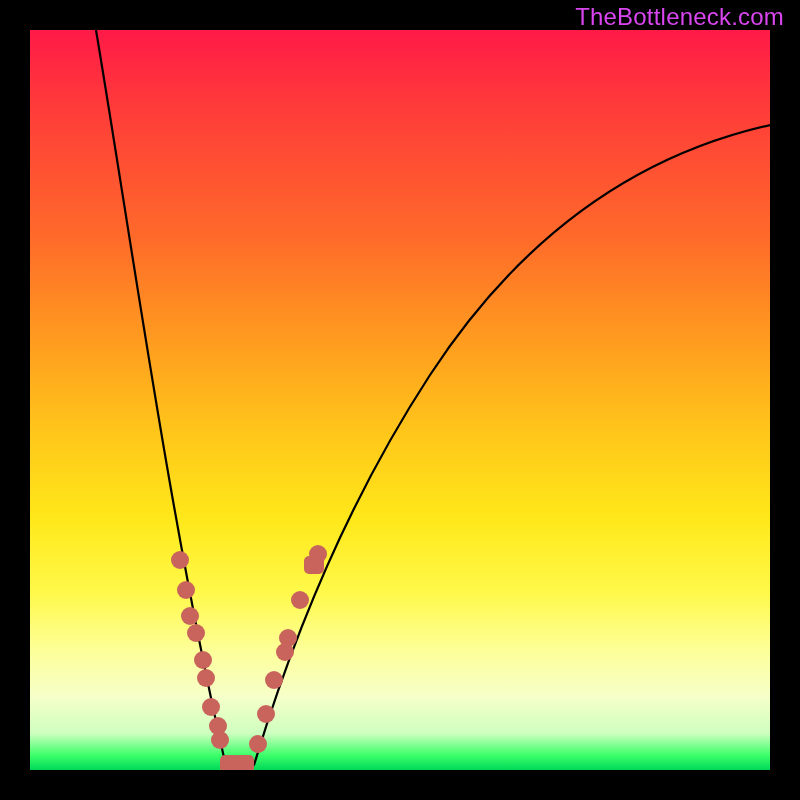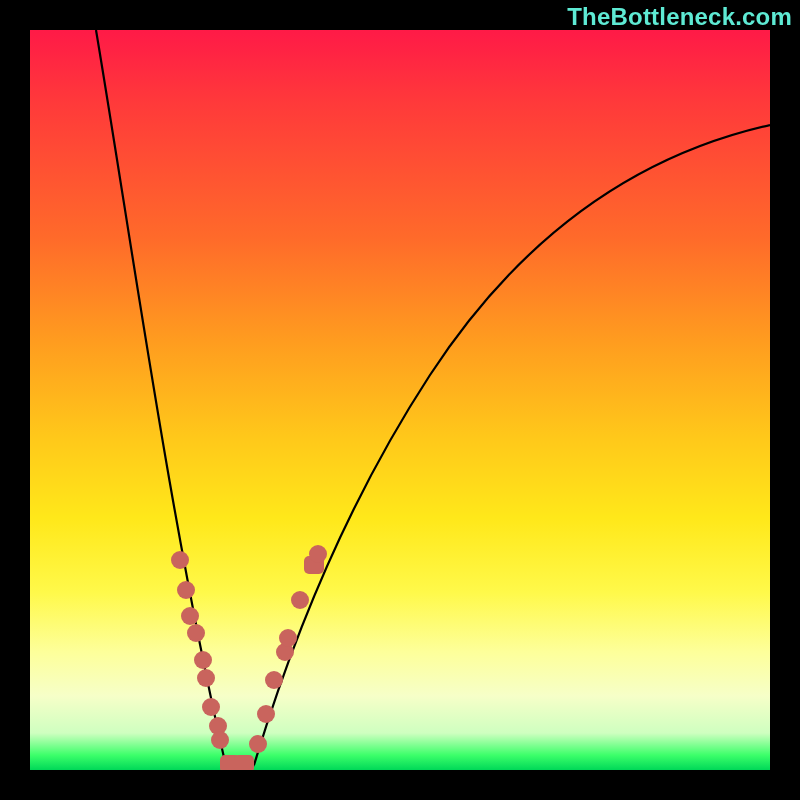--- a/index.html
+++ b/index.html
@@ -60,25 +60,25 @@
     width: 20px;
     height: 18px;
     margin-left: -10px;
     margin-top: -9px;
     border-radius: 5px;
     background: #c9645d;
   }
   .watermark {
     position: absolute;
     top: 3px;
-    right: 8px;
-    color: #5eead4;
+    right: 16px;
+    color: #d946ef;
     font-size: 24px;
     letter-spacing: 0.2px;
-    font-weight: 700;
+    font-weight: 400;
   }
   svg.curves {
     position: absolute;
     inset: 0;
   }
 </style>
 </head>
 <body>
 
 <div class="frame">

